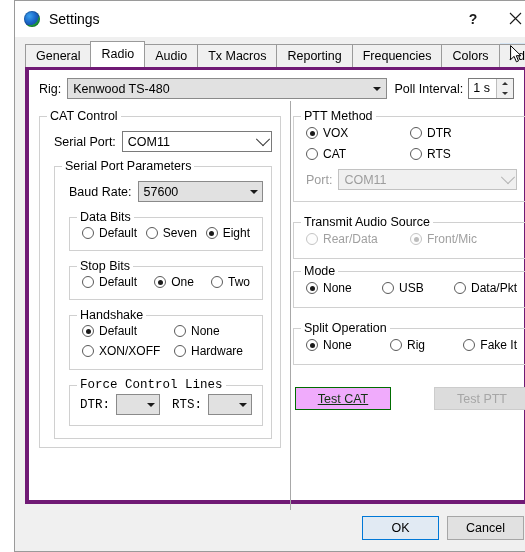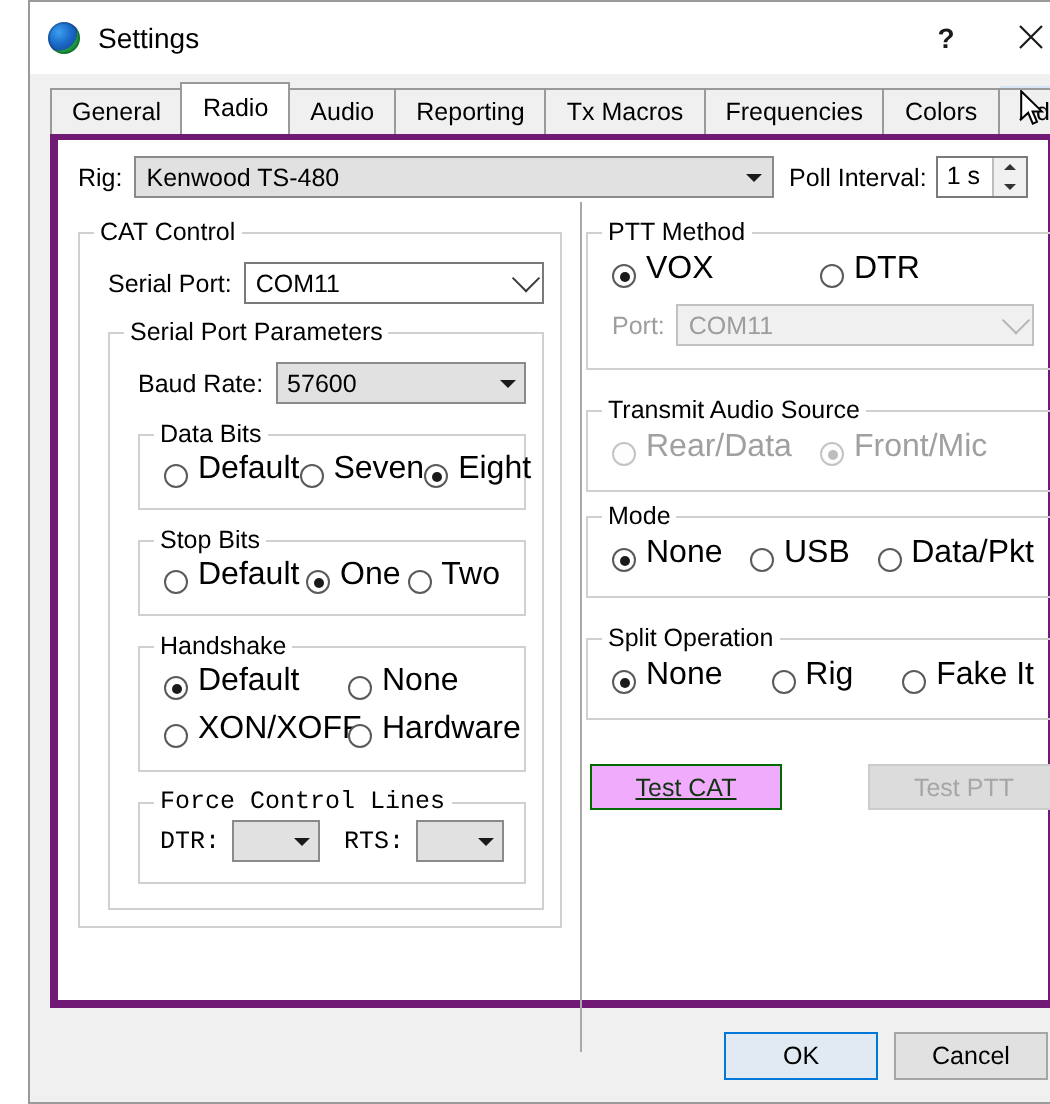--- a/index.html
+++ b/index.html
@@ -201,22 +201,22 @@
     padding: 0 3px;
     font-size: 12.5px;
     color: #000;
     white-space: nowrap;
   }
   .gb-body { padding-top: 12px; }
 
   
   .radio {
     display: inline-flex;
-    align-items: flex-end;
-    font-size: 16px;
+    align-items: center;
+    font-size: 12px;
     white-space: nowrap;
   }
   .rdot {
     width: 12px; height: 12px;
     border-radius: 50%;
     border: 1px solid #5a5a5a;
     background: #ffffff;
     box-sizing: border-box;
     flex: 0 0 auto;
     margin-right: 5px;
@@ -298,22 +298,22 @@
       <svg width="13" height="13" viewBox="0 0 13 13">
           <path d="M1 1 L12 12 M12 1 L1 12" stroke="#1a1a1a" stroke-width="1.1" fill="none"></path>
         </svg>
     </div>
   </div>
 
   <div class="tabstrip">
     <div class="tab">General</div>
     <div class="tab selected">Radio</div>
     <div class="tab">Audio</div>
+    <div class="tab">Tx Macros</div>
     <div class="tab">Reporting</div>
-    <div class="tab">Tx Macros</div>
     <div class="tab">Frequencies</div>
     <div class="tab">Colors</div>
     <div class="tab">Advanced</div>
   </div>
 
   <div class="tabpage">
 
     <div class="rigrow">
       <span class="lbl">Rig:</span>
       <div class="combo" id="rig-combo">
@@ -472,20 +472,30 @@
             <div class="rrow" style="padding:0 4px;">
               <span class="radio on" style="width:104px;">
                   <span class="rdot"></span>
                   <span>VOX</span>
                 </span>
               <span class="radio">
                   <span class="rdot"></span>
                   <span>DTR</span>
                 </span>
             </div>
+            <div class="rrow" style="padding:7px 4px 0 4px;">
+              <span class="radio" style="width:104px;">
+                  <span class="rdot"></span>
+                  <span>CAT</span>
+                </span>
+              <span class="radio">
+                  <span class="rdot"></span>
+                  <span>RTS</span>
+                </span>
+            </div>
             <div class="rrow" style="padding:8px 4px 0 4px;">
               <span class="lbl" style="color:#9d9d9d;">Port:</span>
               <div class="combo disabled" style="flex:1 1 auto; margin-left:6px;">
                 <span class="cval">COM11</span>
                 <span class="arrow">
                     <span class="chev"></span>
                   </span>
               </div>
             </div>
           </div>

